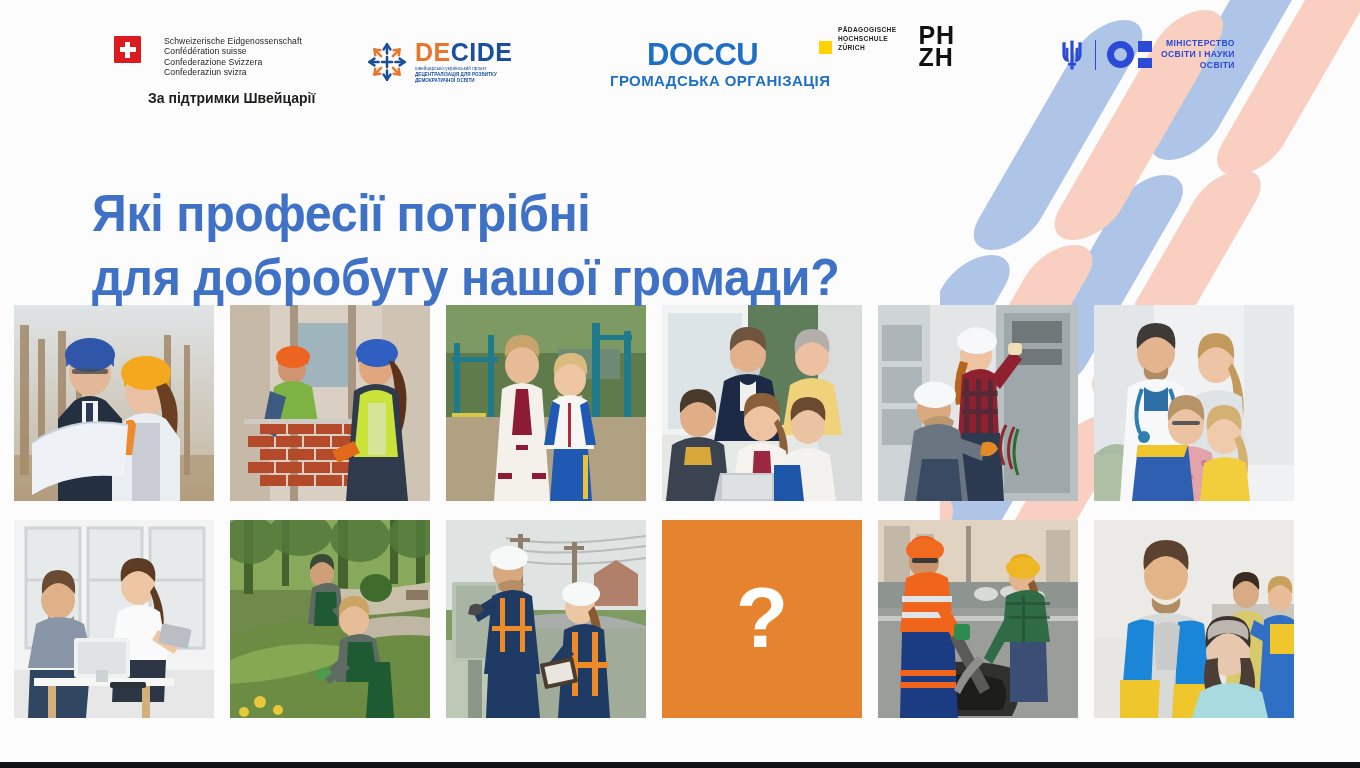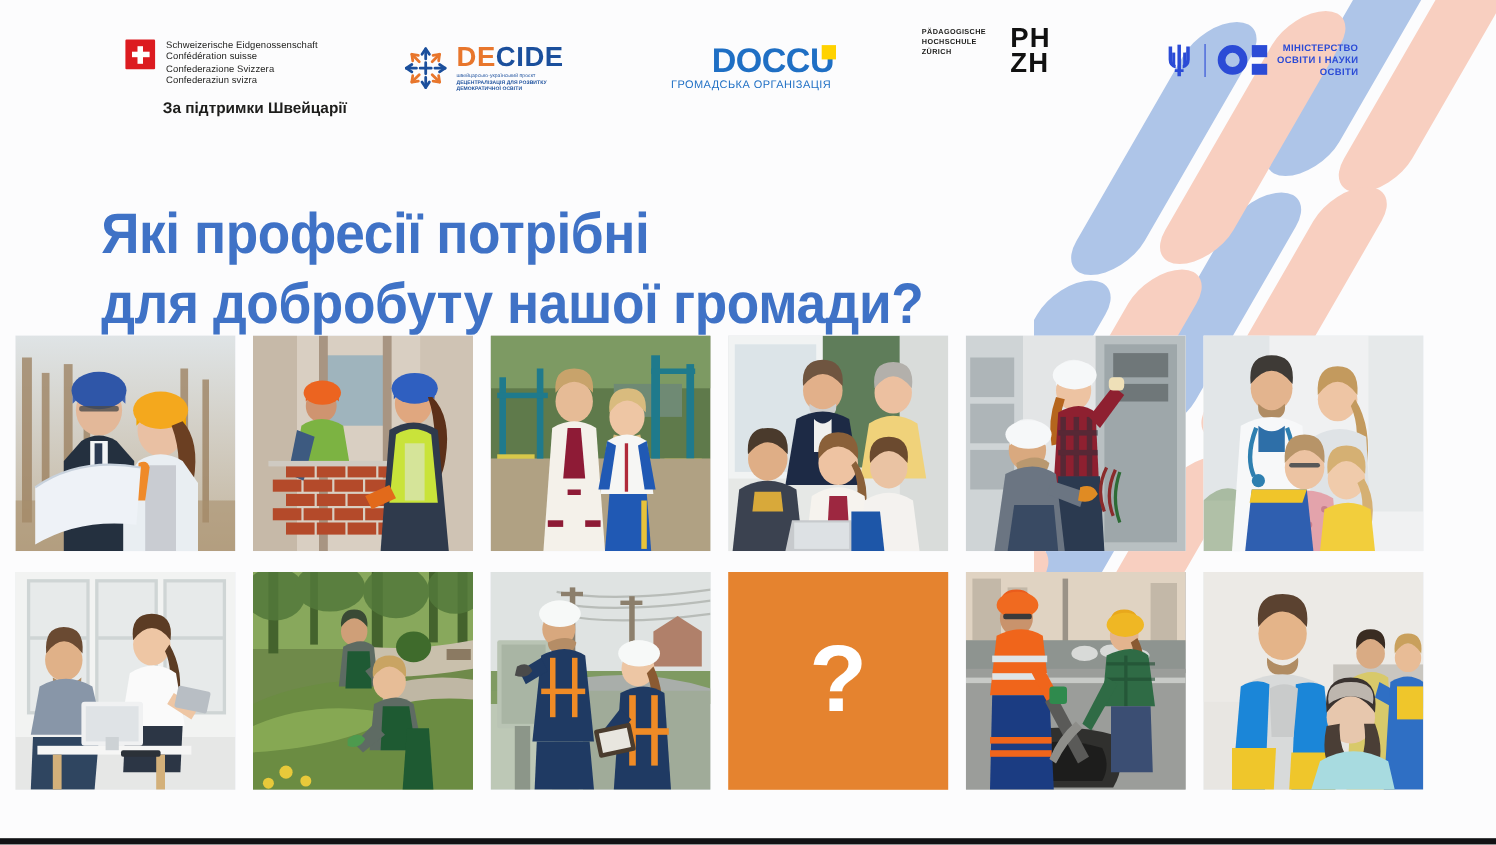--- a/index.html
+++ b/index.html
@@ -44,21 +44,21 @@
     position: relative;
     border-radius: 1px;
     margin-right: 10px;
     flex: 0 0 auto;
   }
   .swiss-shield::before, .swiss-shield::after {
     content: ""; position: absolute; background: #fff;
   }
   .swiss-shield::before { left: 11px; top: 5.5px; width: 5px; height: 16px; }
   .swiss-shield::after  { left: 5.5px; top: 11px; width: 16px; height: 5px; }
-  .swiss-lines { font-size: 8.6px; line-height: 10.4px; color: #1d1d1b; letter-spacing: .1px; }
+  .swiss-lines { font-size: 8.6px; line-height: 10.4px; color: #1d1d1b; letter-spacing: .1px; margin-left: 13px; }
   #swiss-support {
     position: absolute; left: 148px; top: 90px;
     font-size: 14px; font-weight: bold; color: #1d1d1b;
   }
 
   
   #logo-decide { left: 366px; top: 40px; align-items: center; justify-content: space-between; }
   .decide-mark { width: 42px; height: 42px; margin-right: 7px; flex: 0 0 auto; }
   .decide-txt { display: block; }
   .decide-word { font-size: 25px; font-weight: bold; letter-spacing: .5px; line-height: 24px; }
@@ -68,21 +68,21 @@
   .decide-sub .reg { font-weight: normal; }
   .decide-sub .bld { font-weight: bold; }
 
   
   #logo-doccu { left: 610px; top: 40px; display: block; }
   .doccu-word { font-size: 31px; font-weight: bold; color: #1f6fc4; letter-spacing: -0.5px; line-height: 30px; position: relative; margin-left: 37px; }
   .doccu-flag {
     position: absolute; right: -2px; top: 1px;
     width: 13px; height: 13px; background: #ffd200;
   }
-  .doccu-sub { font-size: 10px; font-weight: normal; color: #1f6fc4; letter-spacing: .4px; margin-top: 2px; }
+  .doccu-sub { font-size: 15px; font-weight: bold; color: #1f6fc4; letter-spacing: .4px; margin-top: 2px; }
 
   
   #logo-phzh { left: 838px; top: 24px; align-items: flex-start; }
   .phzh-txt { font-size: 6.6px; font-weight: bold; line-height: 9px; color: #1d1d1b; letter-spacing: .35px; margin-right: 22px; margin-top: 1px; }
   .phzh-block { font-size: 25px; font-weight: bold; line-height: 22px; color: #111; letter-spacing: 1px; }
 
   
   #logo-mon { left: 1060px; top: 38px; align-items: center; text-align: right; }
   .mon-trident { width: 24px; height: 32px; flex: 0 0 auto; }
   .mon-divider { width: 1px; height: 30px; background: #2b4bd6; margin: 0 11px; flex: 0 0 auto; }

